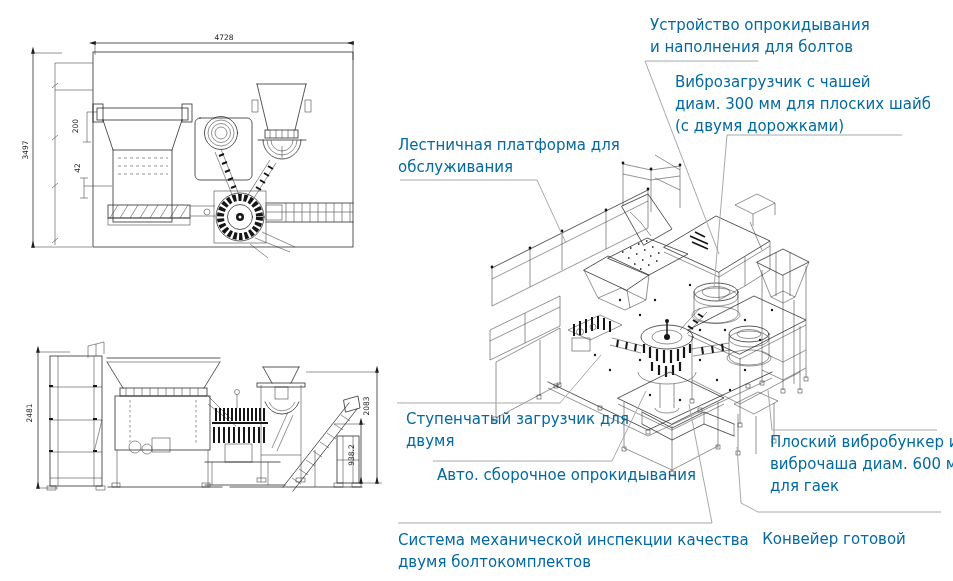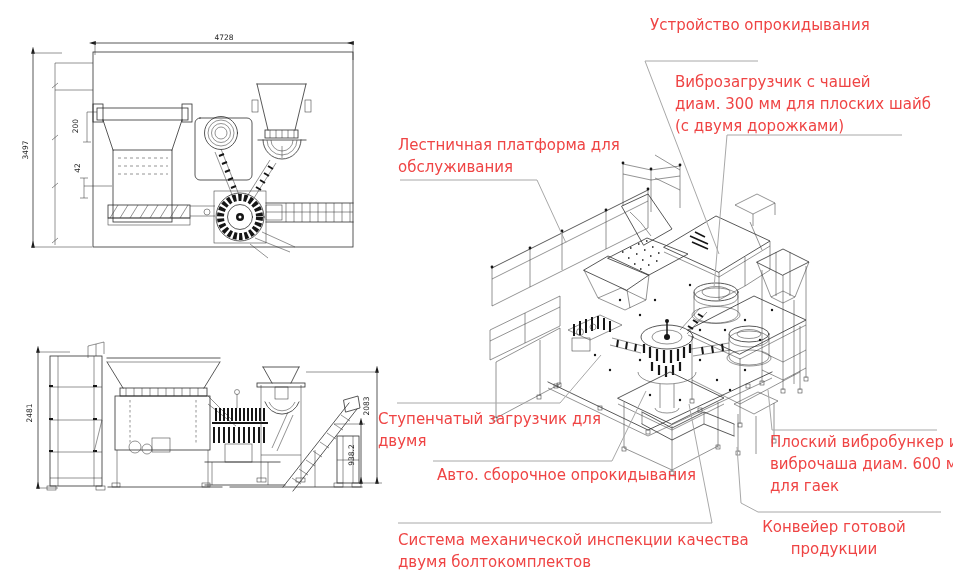--- a/index.html
+++ b/index.html
@@ -1,19 +1,19 @@
 <!DOCTYPE html>
 <html><head>
 <meta charset="utf-8">
 <style>
   html,body{margin:0;padding:0;background:#fff;}
   .stage{position:relative;width:953px;height:581px;background:#ffffff;overflow:hidden;
          font-family:"DejaVu Sans",sans-serif;}
   .stage svg{position:absolute;left:0;top:0;}
-  .callout{position:absolute;font-size:15px;line-height:22px;color:#ef4444;white-space:nowrap;}
+  .callout{position:absolute;font-size:15px;line-height:22px;color:#0369a1;white-space:nowrap;}
   .callout.center{text-align:center;}
   
   .ln{stroke:#2f2f2f;stroke-width:.8;fill:none;stroke-linecap:square;}
   .lnt{stroke:#3a3a3a;stroke-width:.55;fill:none;}
   .dk{stroke:#161616;fill:none;stroke-linecap:butt;}
   .fw{fill:#ffffff;}
   .leader{stroke:#a8a8a8;stroke-width:1;fill:none;}
   .dim{font-size:7.5px;fill:#1d1d1d;font-family:"DejaVu Sans",sans-serif;}
   .dot{fill:#161616;stroke:none;}
 </style>
@@ -351,51 +351,51 @@
     <polyline class="leader" points="397,403 560,403 601,355"></polyline>
     <polyline class="leader" points="433,461 612,461 646,391"></polyline>
     <polyline class="leader" points="937,430 772,430 768,390"></polyline>
     <polyline class="leader" points="941,512 758,512 741,503 737,447"></polyline>
     <polyline class="leader" points="398,523 712,523 689,404"></polyline>
   </g>
 </svg>
 
 <div class="callout" style="left:650px;top:14px">
   <div>Устройство опрокидывания</div>
+  <div>и наполнения для болтов</div>
 </div>
 
 <div class="callout" style="left:675px;top:71px">
   <div>Виброзагрузчик с чашей</div>
   <div>диам. 300 мм для плоских шайб</div>
   <div>(с двумя дорожками)</div>
 </div>
 
 <div class="callout" style="left:398px;top:134px">
   <div>Лестничная платформа для</div>
   <div>обслуживания</div>
 </div>
 
-<div class="callout" style="left:378px;top:408px">
+<div class="callout" style="left:406px;top:408px">
   <div>Ступенчатый загрузчик для</div>
   <div>двумя</div>
 </div>
 
 <div class="callout" style="left:437px;top:464px">
   <div>Авто. сборочное опрокидывания</div>
 </div>
 
 <div class="callout" style="left:770px;top:431px">
   <div>Плоский вибробункер и</div>
   <div>виброчаша диам. 600 мм</div>
   <div>для гаек</div>
 </div>
 
-<div class="callout center" style="left:758px;top:516px;width:152px">
+<div class="callout center" style="left:758px;top:528px;width:152px">
   <div>Конвейер готовой</div>
-  <div>продукции</div>
 </div>
 
 <div class="callout" style="left:398px;top:529px">
   <div>Система механической инспекции качества</div>
   <div>двумя болтокомплектов</div>
 </div>
 
 </div>
 
 </body></html>

